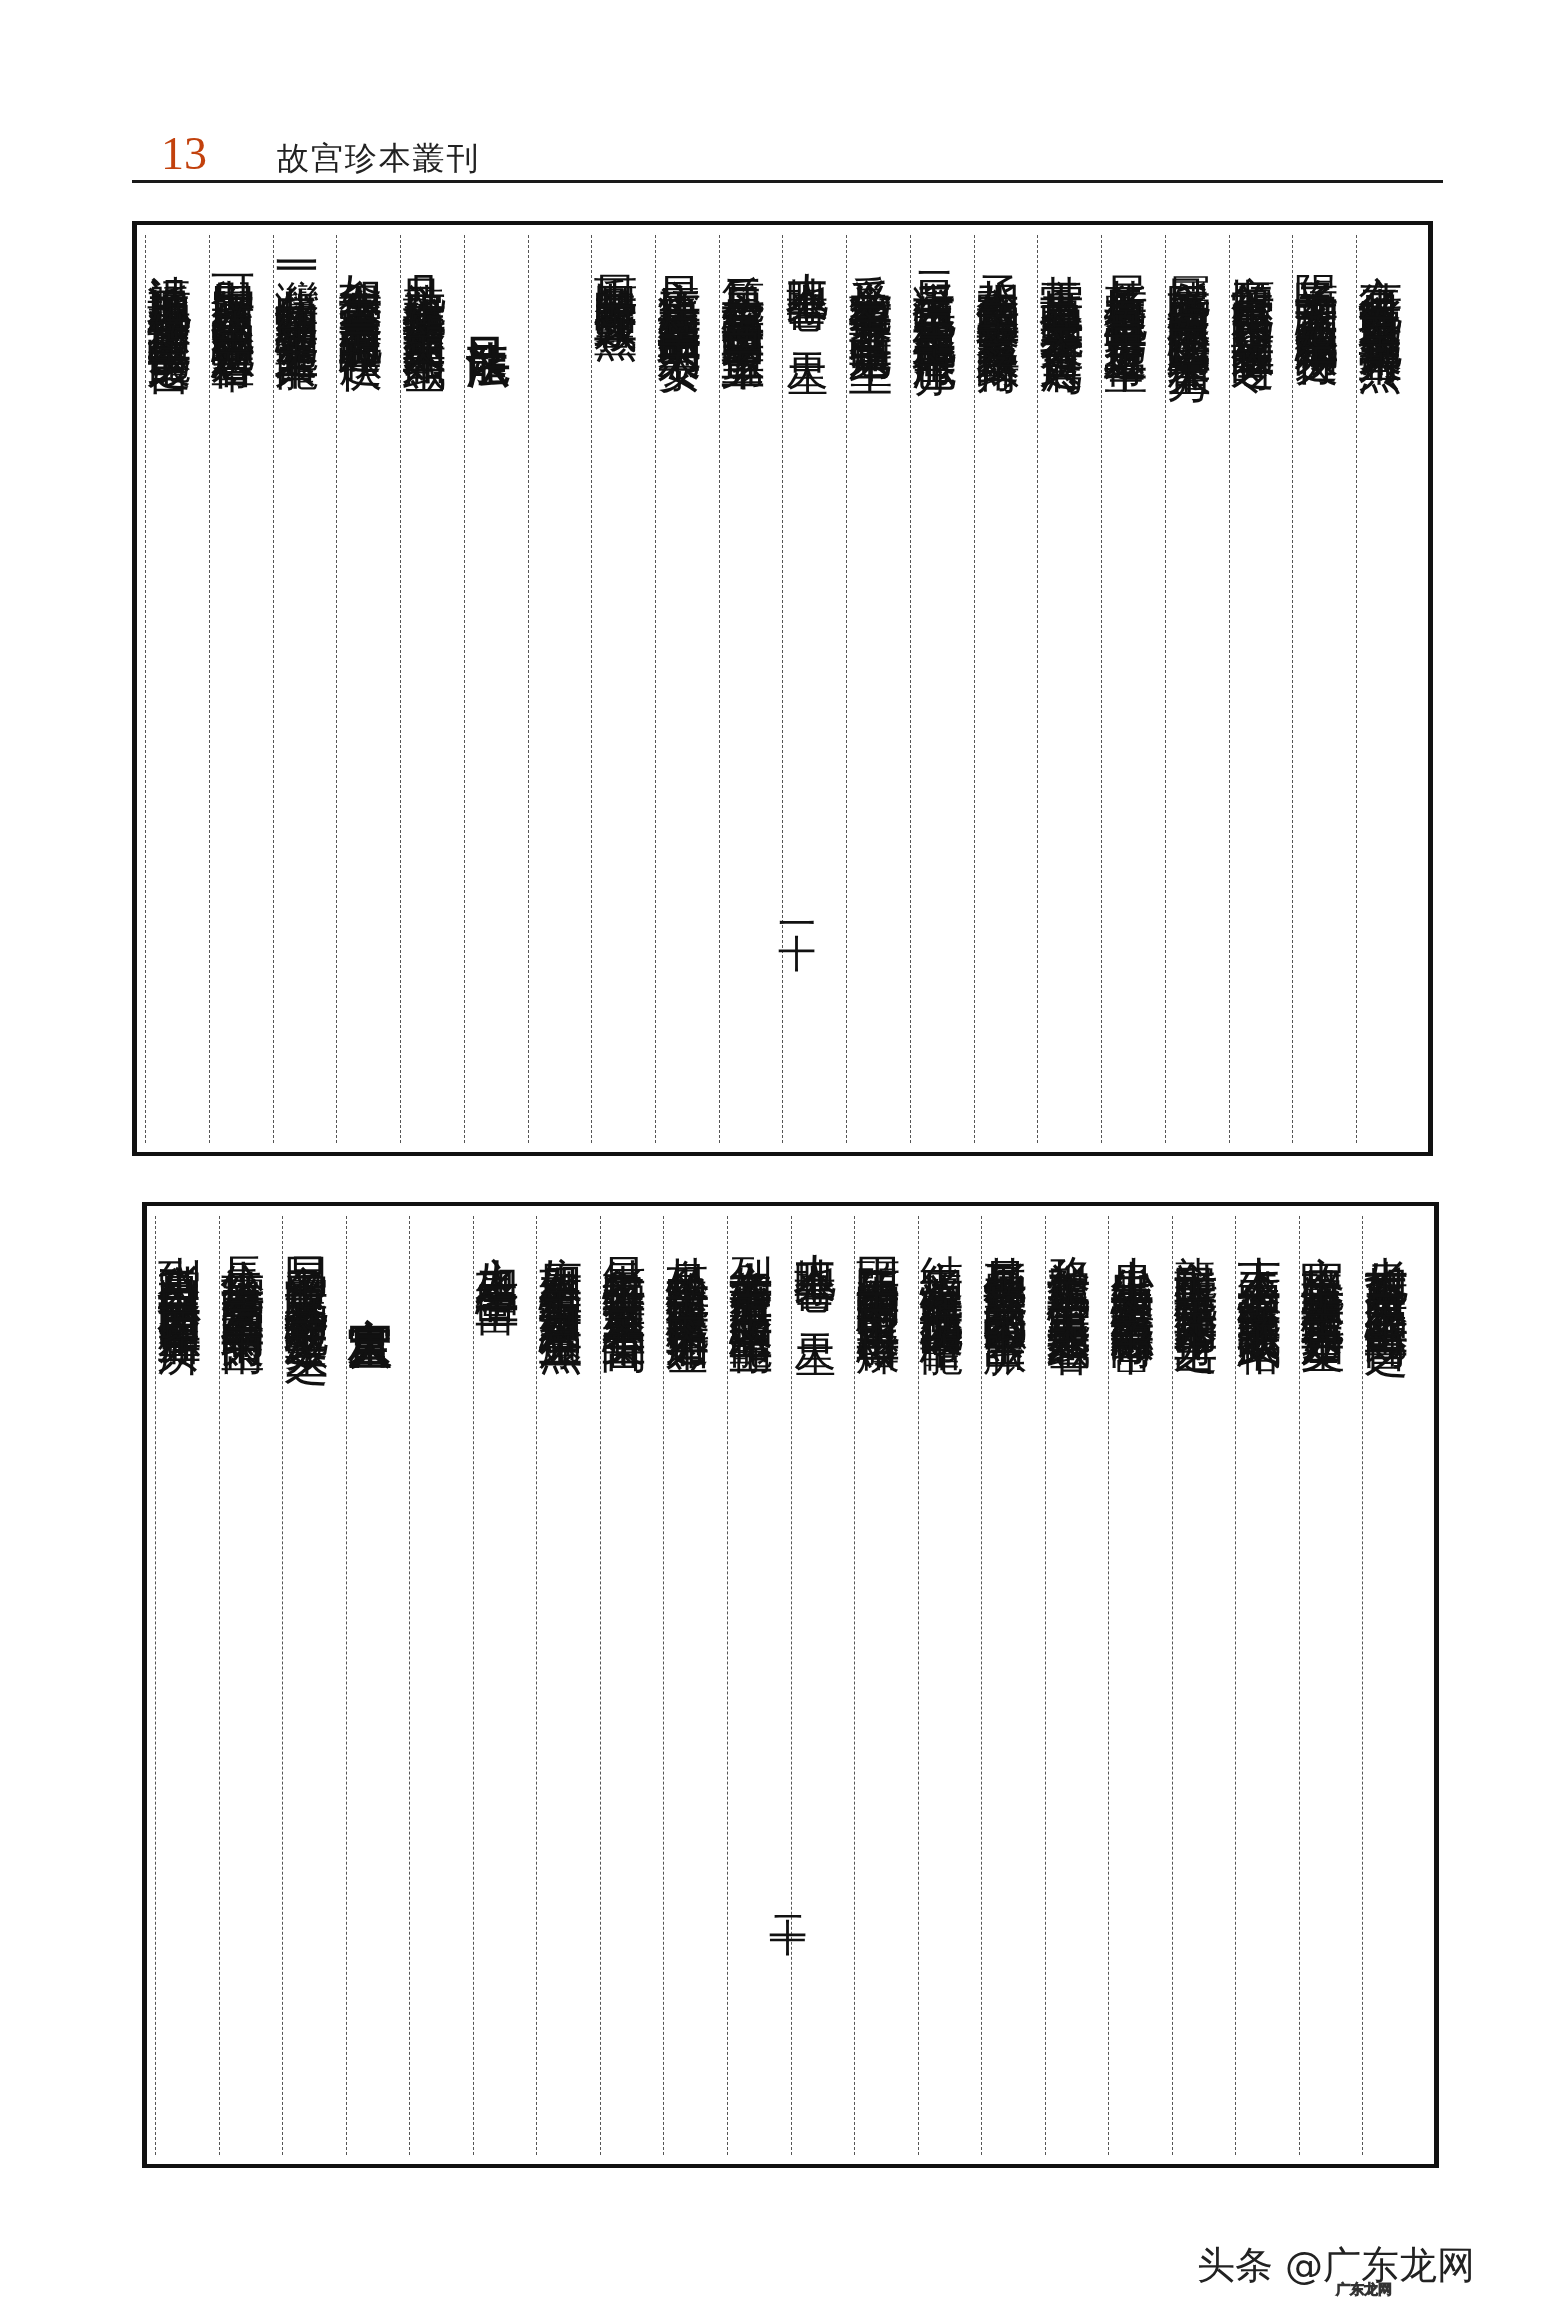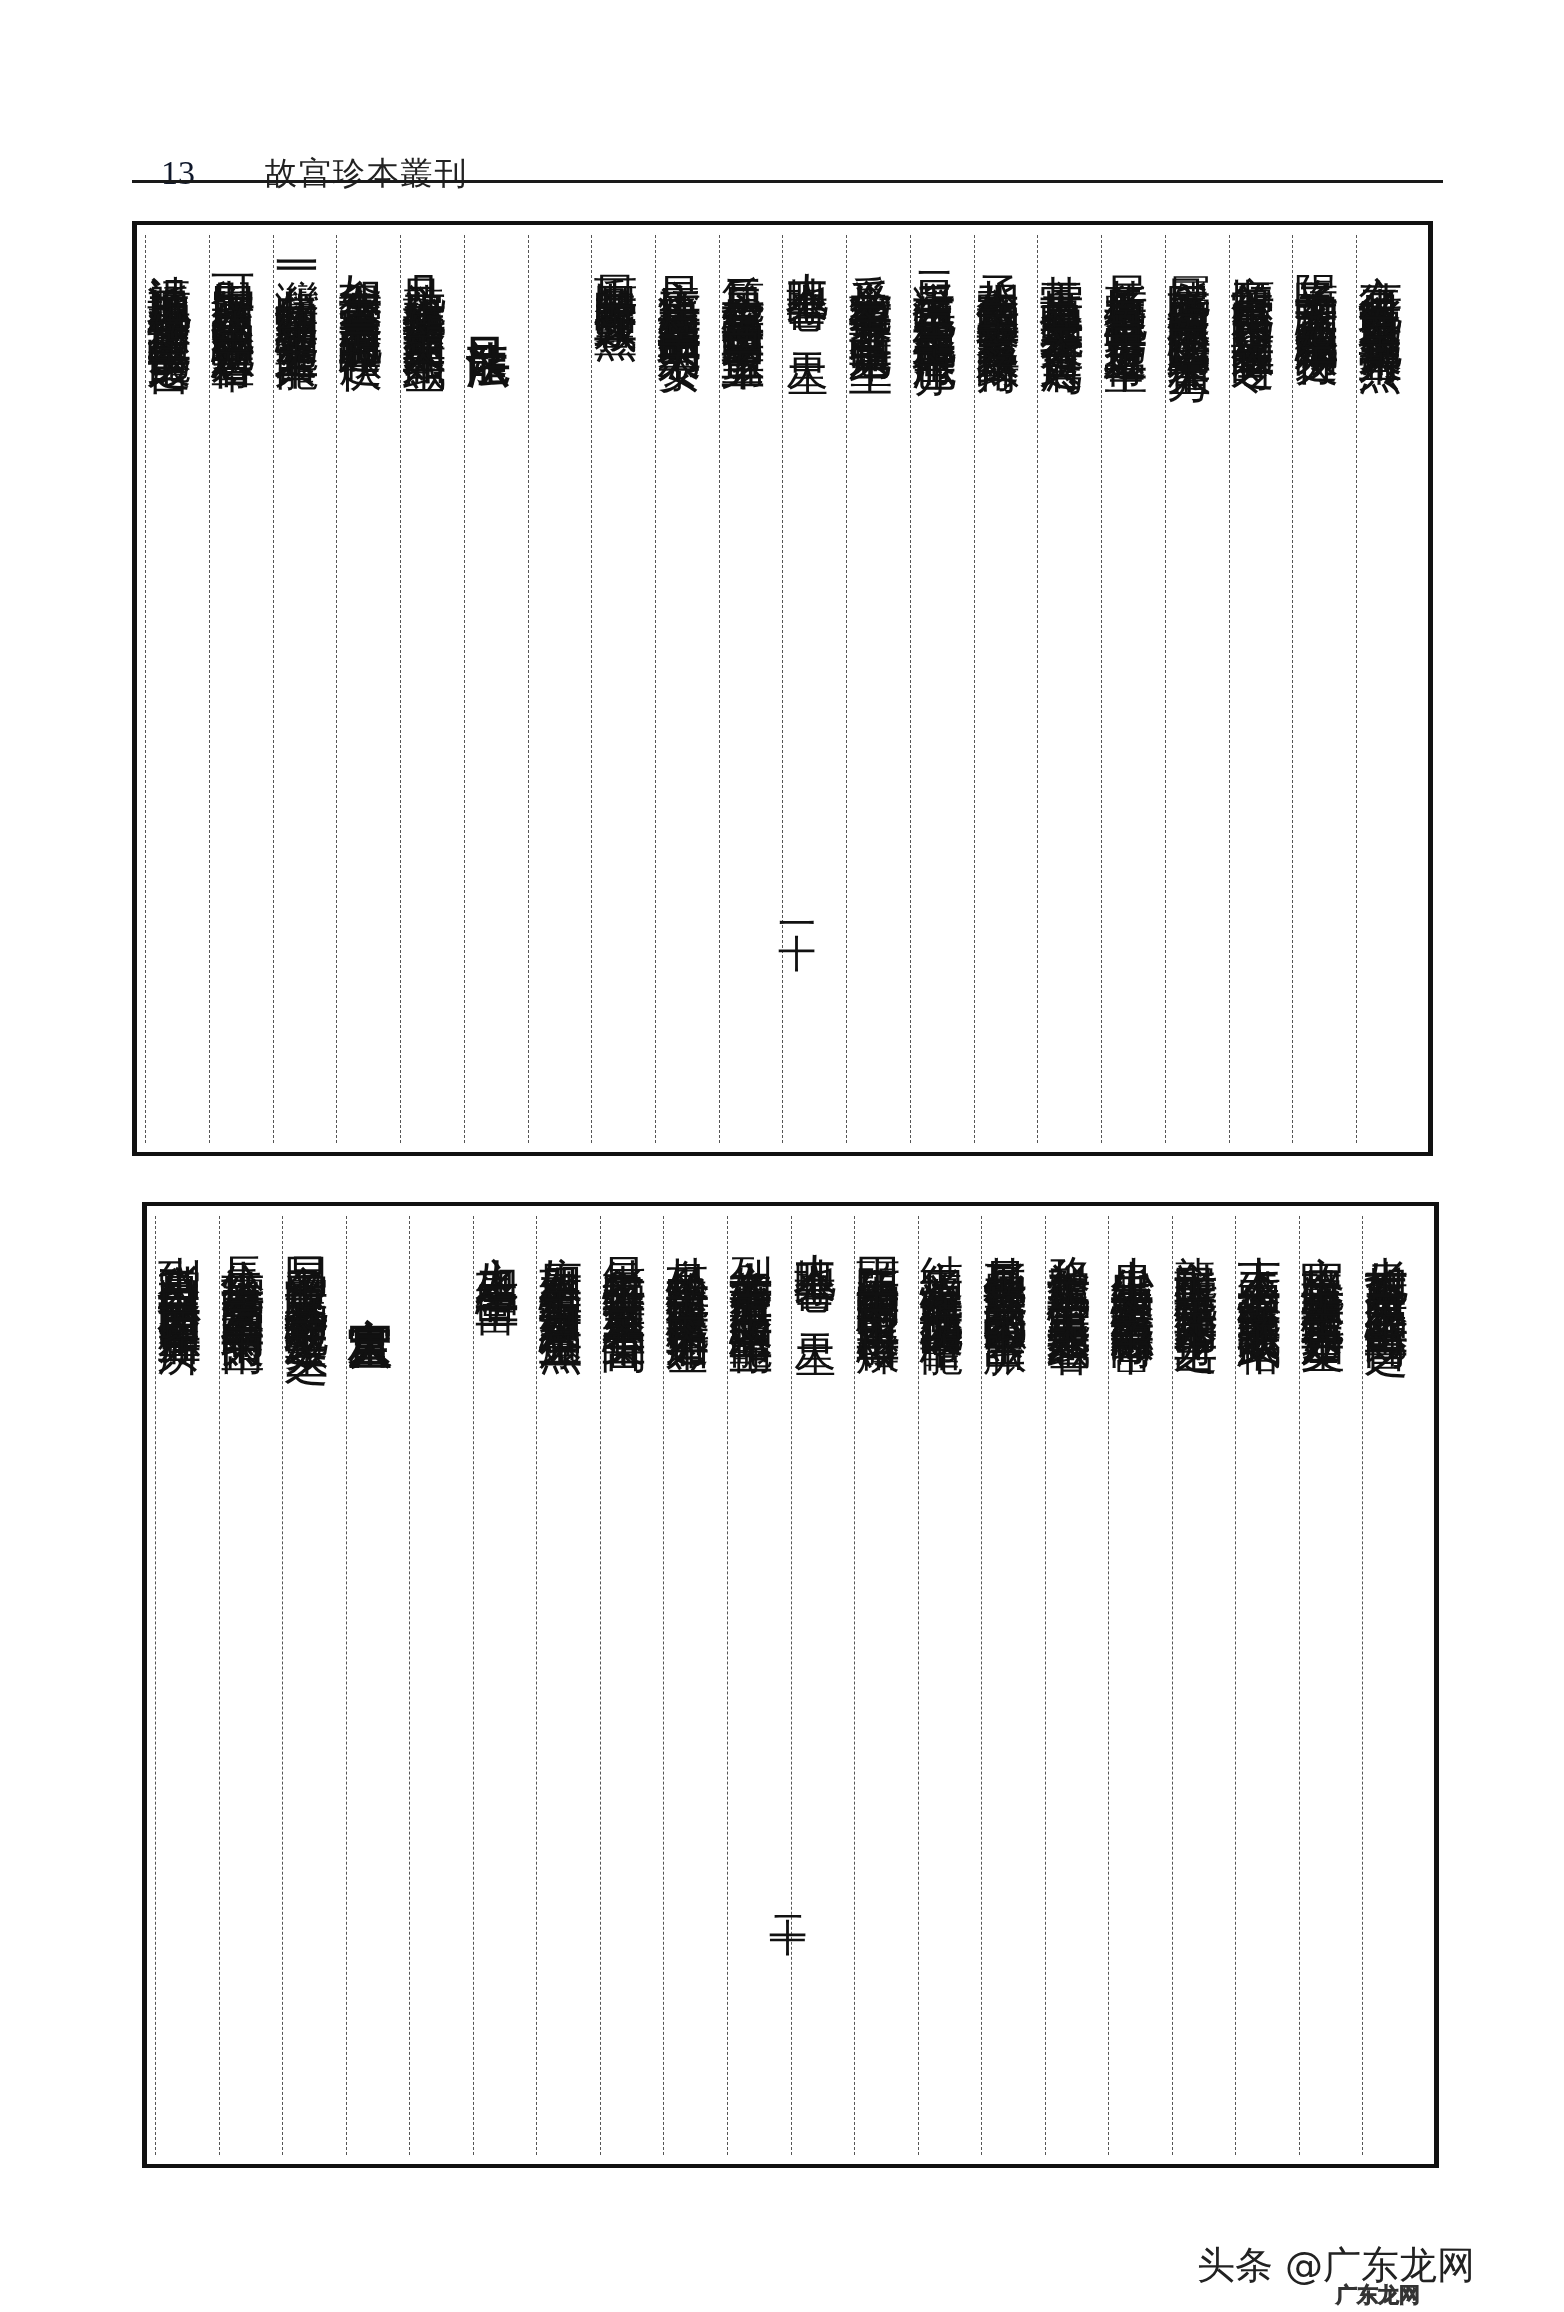--- a/index.html
+++ b/index.html
@@ -1,19 +1,19 @@
 <!DOCTYPE html>
 <html style="font-size:15px"><head>
 <meta charset="utf-8">
 <style>
   html,body{margin:0;padding:0;background:#ffffff;}
   body{width:1564px;height:2313px;position:relative;overflow:hidden;
        font-family:"DejaVu Serif","Liberation Serif",serif;color:#111;}
   .running-head{position:absolute;left:161px;top:127px;height:47px;display:flex;align-items:baseline;gap:70px;}
-  .page-no{font-family:"Liberation Serif",serif;font-size:34px;color:#0f172a;margin-top:27px;}
+  .page-no{font-family:"Liberation Serif",serif;font-size:46px;color:#c2410c;}
   .journal-title{font-size:32px;letter-spacing:1.9px;color:#222;text-align:right;}
   .head-rule{position:absolute;left:132px;top:180px;width:1311px;height:2.8px;background:#1a1a1a;}
 
   .panel{position:absolute;border-top:4.7px solid #111;border-bottom:4.7px solid #111;}
   .panel::before,.panel::after{content:"";position:absolute;top:0;bottom:0;width:4.7px;background:#111;}
   .panel::before{left:0;}
   .panel::after{right:0;}
   .panel-top{left:132px;top:221px;width:1301px;height:927px;}
   .panel-bottom{left:142px;top:1202px;width:1297px;height:958px;}
 
@@ -25,21 +25,21 @@
   .col.heading{padding-top:66px;font-weight:bold;}
   .col.small{font-size:42px;}
 
   .folio{position:absolute;font-size:38px;writing-mode:vertical-rl;text-orientation:upright;}
   .folio-top{left:771px;top:904px;}
   .folio-bottom{left:762px;top:1888px;}
 
   .watermark{position:absolute;left:1197px;top:2240px;font-family:"DejaVu Sans",sans-serif;
        font-size:38px;color:#222;text-shadow:0.9px 0.9px 0 #fff,-0.9px -0.9px 0 #fff;}
   .watermark-site{position:absolute;left:1336px;top:2281px;font-family:Liberation Mono, monospace;
-       font-size:21px;color:#fff;-webkit-text-stroke:0.9px #333;font-weight:bold;}
+       font-size:14px;color:#fff;-webkit-text-stroke:0.9px #333;font-weight:bold;}
 </style>
 </head>
 <body>
 
 <div class="running-head">
   <span class="page-no">13</span>
   <span class="journal-title">故宫珍本叢刊</span>
 </div>
 <div class="head-rule"></div>
 

